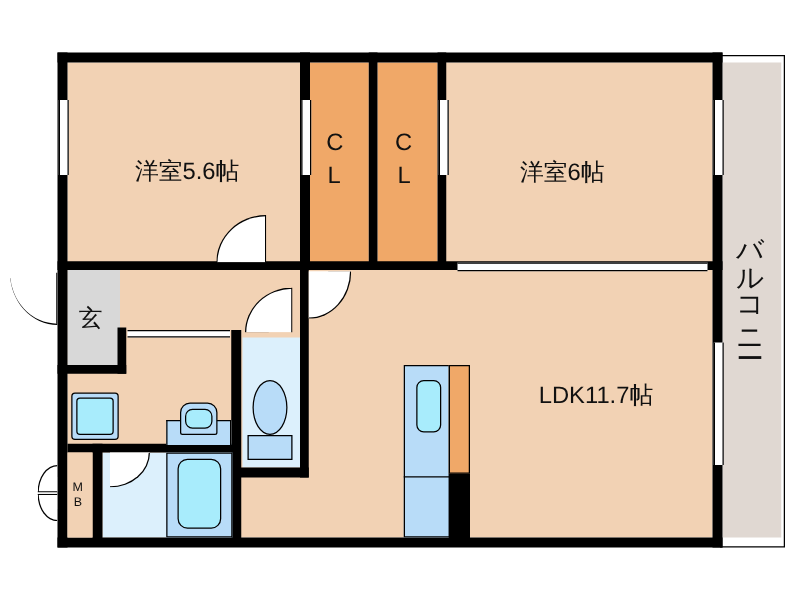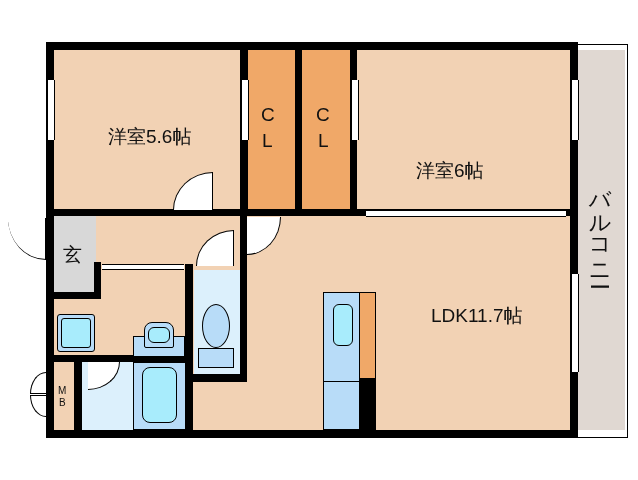--- a/index.html
+++ b/index.html
@@ -73,21 +73,21 @@
 </div>
 <div class="fix" style="left:202px;top:304px;width:28px;height:44px;background:#b8dcf8;border-radius:50%;"></div>
 <div class="fix" style="left:198px;top:348px;width:36px;height:20px;background:#b8dcf8;"></div>
 <div class="fix" style="left:323px;top:292px;width:37px;height:138px;background:#b8dcf8;"></div>
 <div class="fix" style="left:333px;top:304px;width:20px;height:42px;background:#a8ecfc;border-radius:6px;"></div>
 <div class="abs" style="left:323px;top:381px;width:37px;height:1px;background:#000;"></div>
 <div class="fix" style="left:359px;top:292px;width:17px;height:87px;background:#f0a868;"></div>
 <div class="wall" style="left:359px;top:379px;width:17px;height:52px;"></div>
 
 <div class="label" style="left:96px;top:124px;margin-left:12px;">洋室5.6帖</div>
-<div class="label" style="left:416px;top:125px;margin-top:33px;">洋室6帖</div>
+<div class="label" style="left:416px;top:125px;">洋室6帖</div>
 <div class="label" style="left:261px;top:104px;">C</div>
 <div class="label" style="left:262px;top:130px;">L</div>
 <div class="label" style="left:316px;top:104px;">C</div>
 <div class="label" style="left:318px;top:130px;">L</div>
 <div class="label" style="left:63px;top:242px;">玄</div>
 <div class="label" style="left:431px;top:303px;">LDK11.7帖</div>
 <div class="label" style="left:58px;top:385px;font-size:10px;">M</div>
 <div class="label" style="left:59px;top:397px;font-size:10px;">B</div>
 
 </body></html>

